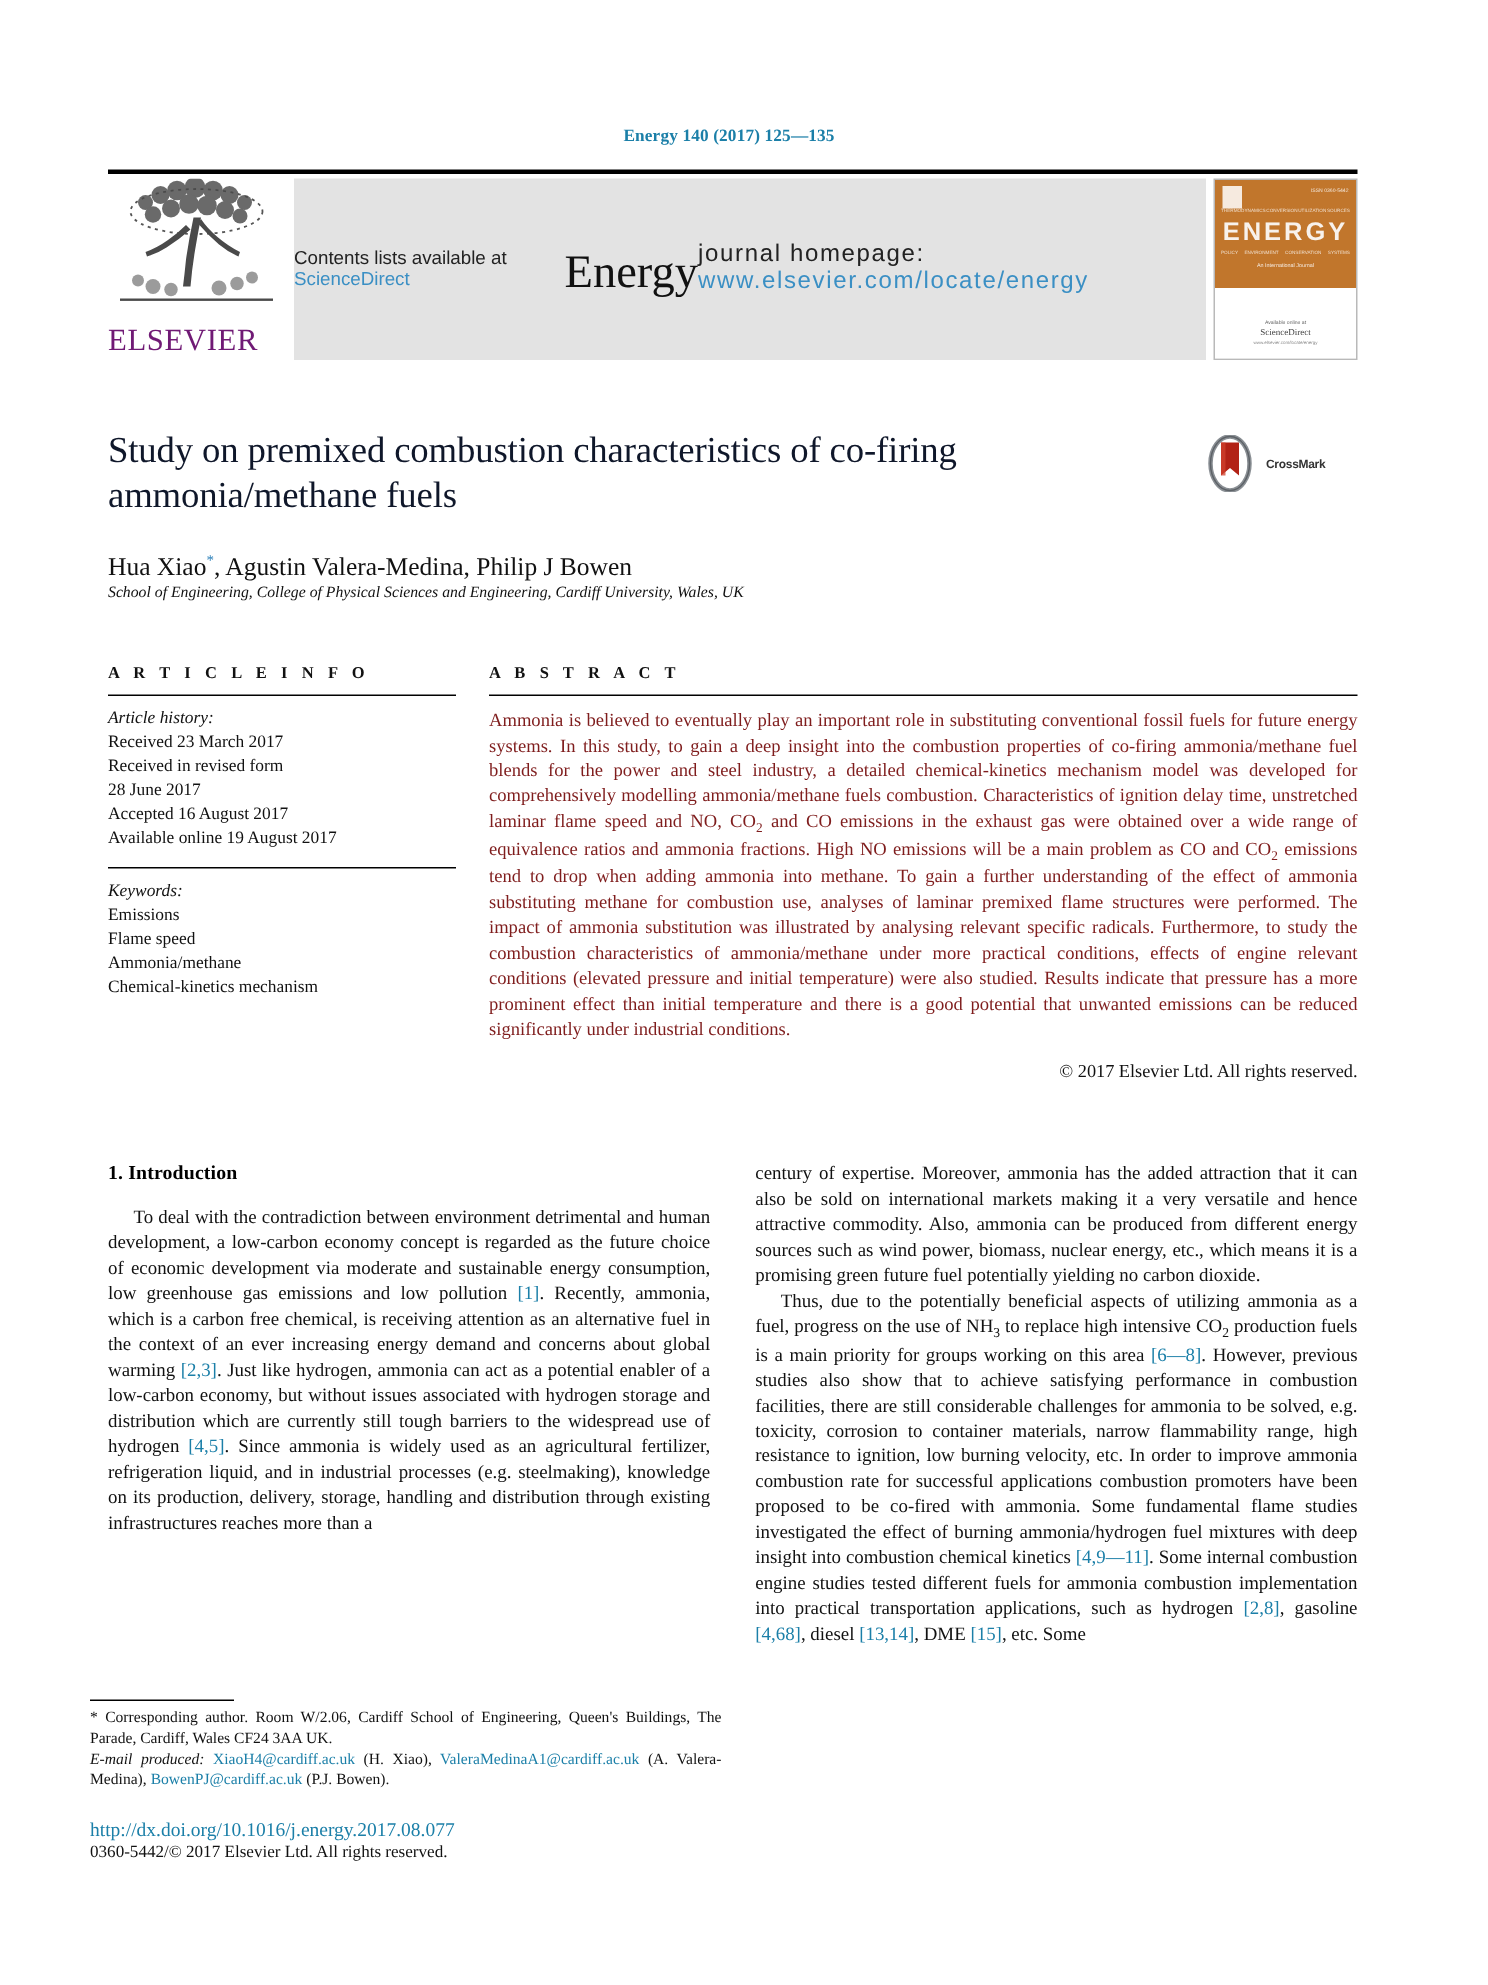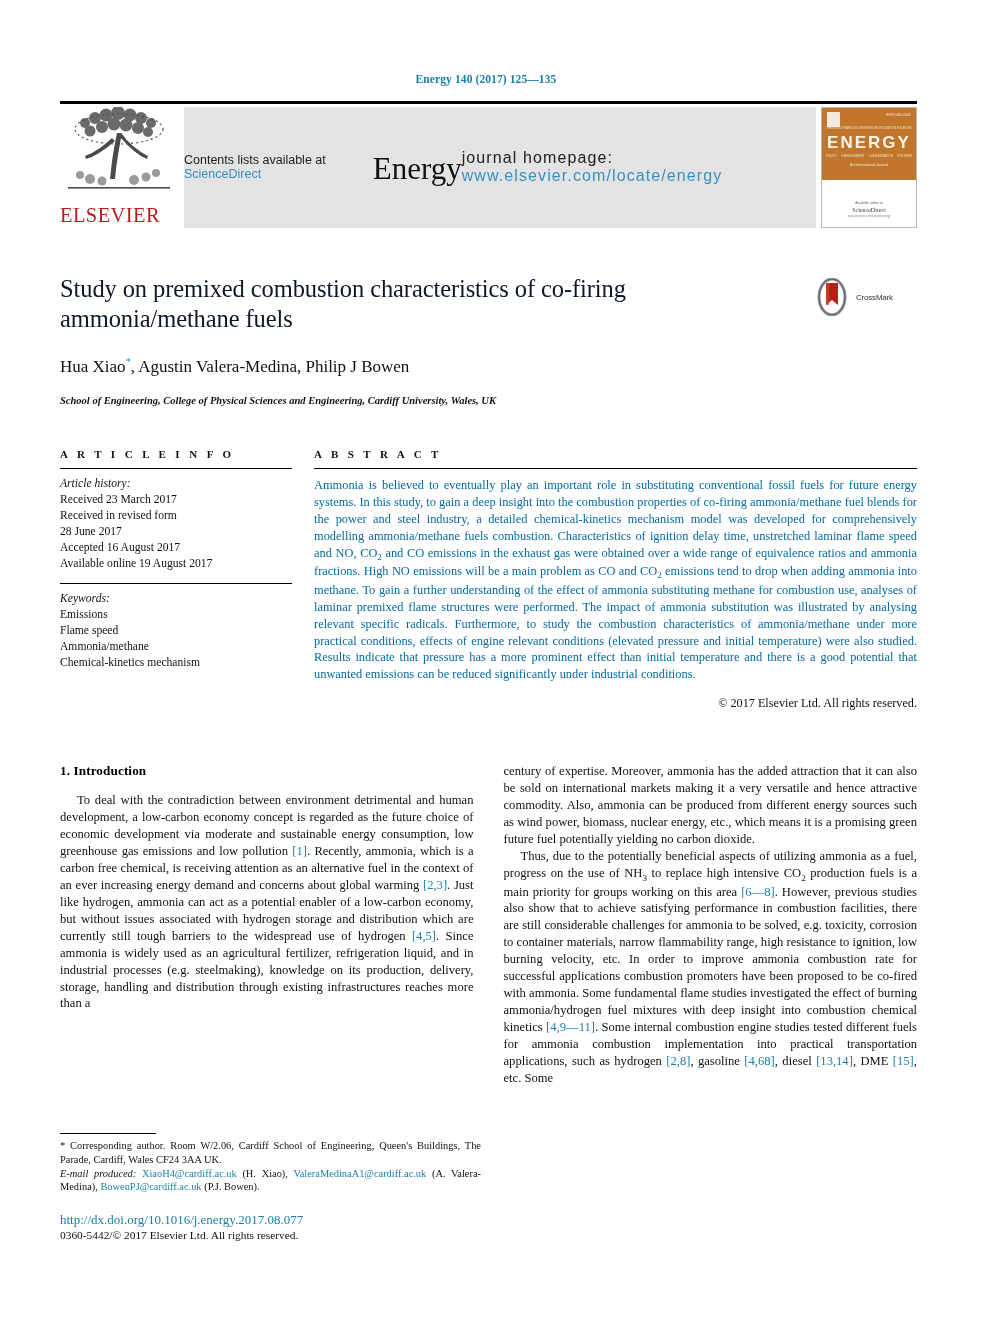--- a/index.html
+++ b/index.html
@@ -3,21 +3,21 @@
 <meta charset="utf-8">
 <style>
   * { box-sizing: border-box; margin: 0; padding: 0; }
   html, body {
     width: 992px; height: 1323px;
     background: #ffffff;
     font-family: "Liberation Serif", serif;
     color: #000;
     overflow: hidden;
   }
-  .page { position: relative; width: 972px; height: 1323px; padding: 0; }
+  .page { position: relative; width: 972px; height: 1323px; padding: 12px; }
 
   
   .runninghead {
     text-align: center;
     font-family: "Liberation Serif", serif;
     font-size: 11.5px;
     color: #1b7fa8;
     padding-top: 73px;
     letter-spacing: .1px;
     font-weight: 600;
@@ -36,21 +36,21 @@
     width: 122px; flex: 0 0 122px;
     display: flex; flex-direction: column;
     justify-content: space-between;
     padding-bottom: 3px;
   }
   .tree-mark { width: 118px; height: 88px; position: relative; overflow: hidden; }
   .elsevier-word {
     font-family: "Liberation Serif", serif;
     font-size: 20.5px;
     letter-spacing: .4px;
-    color: #b91c1c;
+    color: #701a75;
     line-height: 1;
     font-weight: 400;
   }
   .journal-band {
     flex: 1 1 auto;
     background: #e3e3e3;
     display: flex;
     flex-direction: row;
     justify-content: space-between;
     align-items: center;
@@ -150,27 +150,27 @@
     font-family: "Liberation Serif", serif;
     font-size: 17px;
     margin-top: 22px;
     color: #111;
   }
   .authors sup { font-size: 10px; color: #2a7fb8; vertical-align: super; }
   .affiliation {
     font-family: "Liberation Serif", serif;
     font-style: italic;
     font-size: 10.5px;
-    font-weight: 700;
-    margin-top: 19px;
+    font-weight: 400;
+    margin-top: 2px;
     color: #111;
   }
   .crossmark { width: 104px; flex: 0 0 104px; padding-top: 4px; }
   .cm-row { display:flex; align-items:center; gap:5px; }
-  .cm-label { font-family:"Liberation Sans",sans-serif; font-size:8px; font-weight:normal; color:#333; letter-spacing:-.2px;}
+  .cm-label { font-family:"Liberation Sans",sans-serif; font-size:8px; font-weight:bold; color:#333; letter-spacing:-.2px;}
 
   
   .info-abstract {
     margin: 42px 55px 0 60px;
     display: flex;
     gap: 22px;
   }
   .col-info { width: 232px; flex: 0 0 232px; }
   .col-abs { flex: 1 1 auto; }
   .sec-head {
@@ -189,21 +189,21 @@
     margin-top: 7px;
     color: #111;
   }
   .info-body .lbl { font-style: italic; }
   .abs-body {
     font-family: "Liberation Serif", serif;
     font-size: 12.4px;
     line-height: 1.36;
     text-align: justify;
     margin-top: 8px;
-    color: #0369a1;
+    color: #7f1d1d;
     hyphens: auto;
   }
   .copyright {
     font-family: "Liberation Serif", serif;
     font-size: 12.2px;
     text-align: right;
     margin-top: 13px;
     color: #111;
   }
 

